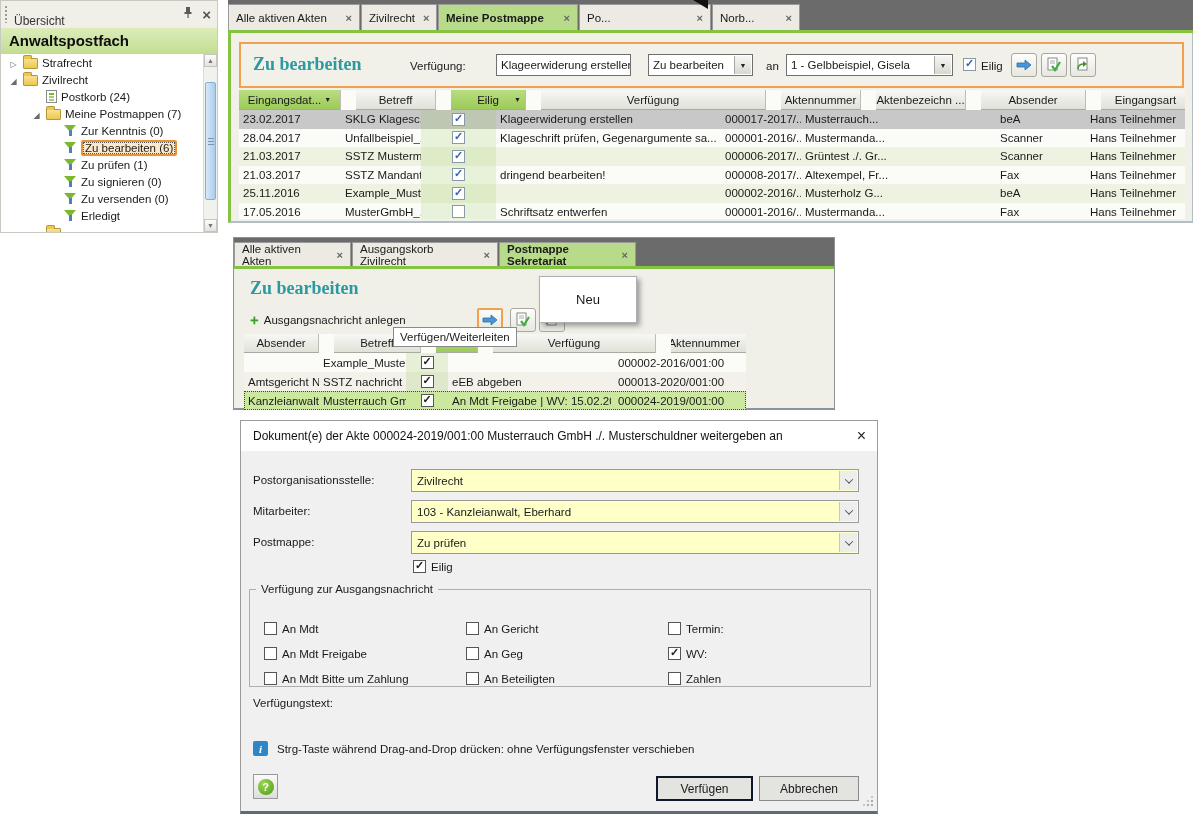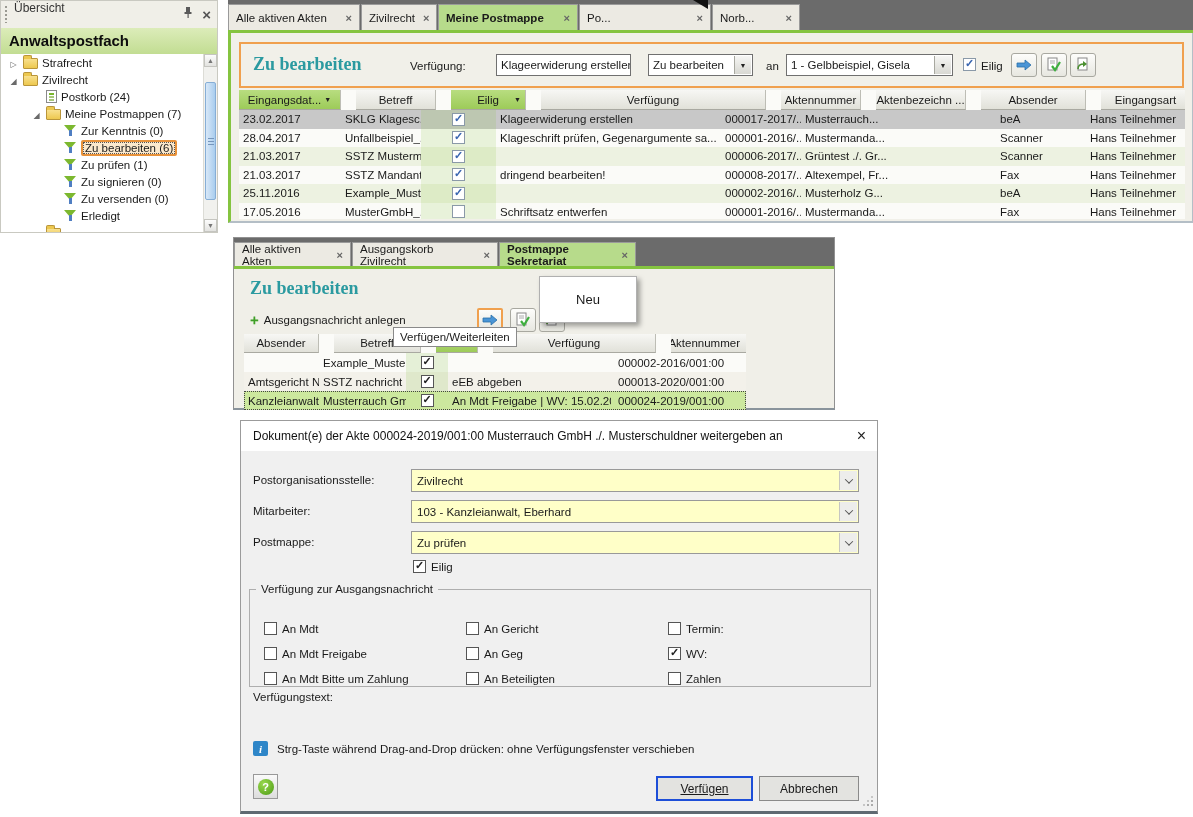--- a/index.html
+++ b/index.html
@@ -29,21 +29,21 @@
   .th { position:relative; display:flex; align-items:center; justify-content:center; font-size:11.5px;
         background:linear-gradient(#f7f7f4,#e1e1d9); border-right:1px solid #bdbdb5; border-bottom:1px solid #a9a9a1;
         white-space:nowrap; overflow:hidden; }
   .th.green { background:linear-gradient(#b8dd80,#9dcb59); }
   .th .dd-right { position:absolute; right:4px; }
   .td { padding:0 4px; white-space:nowrap; overflow:hidden; font-size:11.5px; display:flex; align-items:center; }
   .td.center { justify-content:center; }
 
   
   .sidebar { position:absolute; left:0; top:0; width:218px; height:233px; background:#fff; border:1px solid #c9c9c1; }
-  .sb-titlebar { position:relative; height:27px; background:#f0efe8; display:flex; align-items:flex-start; padding-left:13px; }
+  .sb-titlebar { position:relative; height:27px; background:#f0efe8; display:flex; align-items:flex-end; padding-left:13px; }
   .drag-grip { position:absolute; left:4px; top:5px; width:2px; height:17px;
         background:repeating-linear-gradient(#9a9a92 0 2px, transparent 2px 4px); }
   .sb-title { font-size:12px; color:#333; }
   .sb-tools { position:absolute; right:6px; top:5px; display:flex; gap:8px; align-items:center; }
   .x-glyph { font-size:15px; font-weight:bold; color:#555; line-height:1; cursor:default; }
   .sb-header { height:26px; background:linear-gradient(#dcecb9,#c2dd92); font-weight:bold; font-size:15px;
         padding:4px 0 0 8px; color:#0d0d0d; }
   .tree { position:relative; height:178px; background:#fff; overflow:hidden; }
   .ti { height:17px; display:flex; align-items:center; font-size:11.5px; gap:4px; }
   .exp { width:11px; text-align:center; color:#6a6a6a; flex:none; }
@@ -142,21 +142,21 @@
   .caret { width:1px; height:14px; background:#000; margin-left:1px; }
   .info-icon { width:15px; height:15px; background:#2e86c8; border-radius:2px; color:#fff;
         font:italic bold 11px "Liberation Serif",serif; display:inline-flex; align-items:center; justify-content:center; flex:none; }
   .hint-row { position:absolute; left:12px; top:320px; display:flex; align-items:center; gap:9px; font-size:11.5px; }
   .help-btn { position:absolute; left:12px; top:353px; width:25px; height:25px; border:1px solid #999;
         background:linear-gradient(#fafafa,#ddd); display:flex; align-items:center; justify-content:center; }
   .help-ball { width:16px; height:16px; border-radius:50%; background:radial-gradient(circle at 35% 30%,#9ad94e,#4c9a14);
         color:#fff; font-size:11px; font-weight:bold; display:flex; align-items:center; justify-content:center; }
   .btn { position:absolute; top:355px; height:25px; background:#e3e3e0; border:1px solid #8a8a8a;
         display:flex; align-items:center; justify-content:center; font-size:12px; }
-  .btn.primary { border:2px solid #1d4ed8;text-decoration:underline; }
+  .btn.primary { border:2px solid #0f172a; }
   .grip-dots { position:absolute; right:4px; bottom:5px; width:10px; height:10px; }
   .grip-dots::after { content:""; position:absolute; right:0; bottom:0; width:2px; height:2px; background:#ababab;
         box-shadow:0 -4px #ababab, -4px 0 #ababab, 0 -8px #c6c6c6, -4px -4px #c6c6c6, -8px 0 #c6c6c6; }
 </style>
 </head>
 <body>
 
 <div id="screen">
 
   <aside class="sidebar">
@@ -578,21 +578,21 @@
             <span class="cb dark"></span>
             <span>An Beteiligten</span>
           </label>
         <label class="vitem">
             <span class="cb dark"></span>
             <span>Zahlen</span>
           </label>
       </div>
     </fieldset>
 
-    <span class="lbl" style="left:12px; top:270px">Verfügungstext:</span>
+    <span class="lbl" style="left:12px; top:276px">Verfügungstext:</span>
 
     <div class="hint-row">
       <span class="info-icon">i</span>
       <span>Strg-Taste während Drag-and-Drop drücken: ohne Verfügungsfenster verschieben</span>
     </div>
 
     <span class="help-btn">
       <span class="help-ball">?</span>
     </span>
     <span class="btn primary" style="left:415px; width:97px">Verfügen</span>

